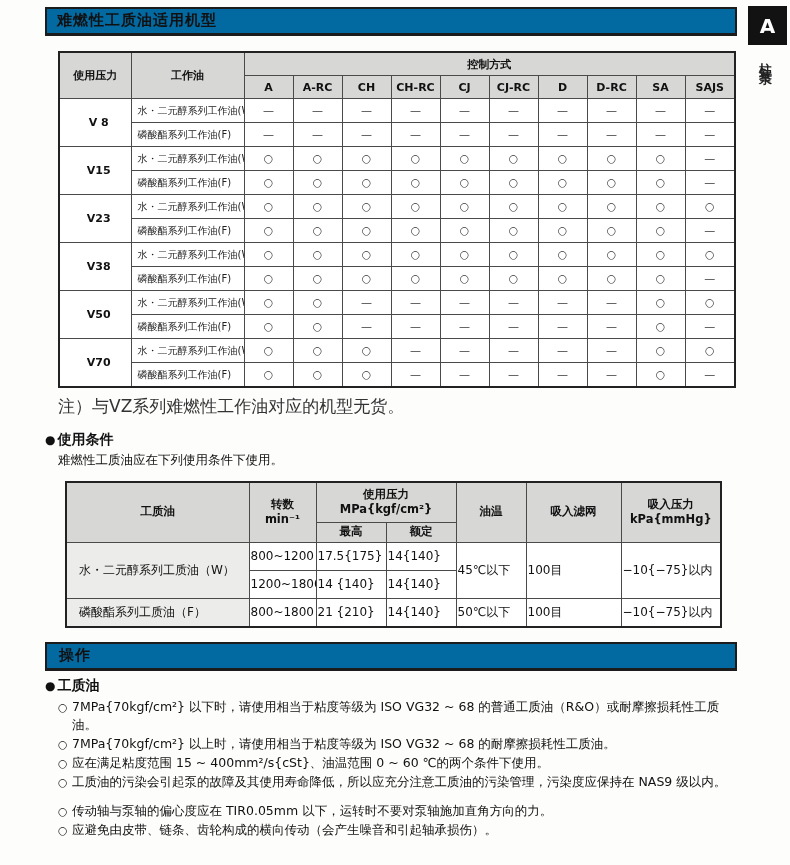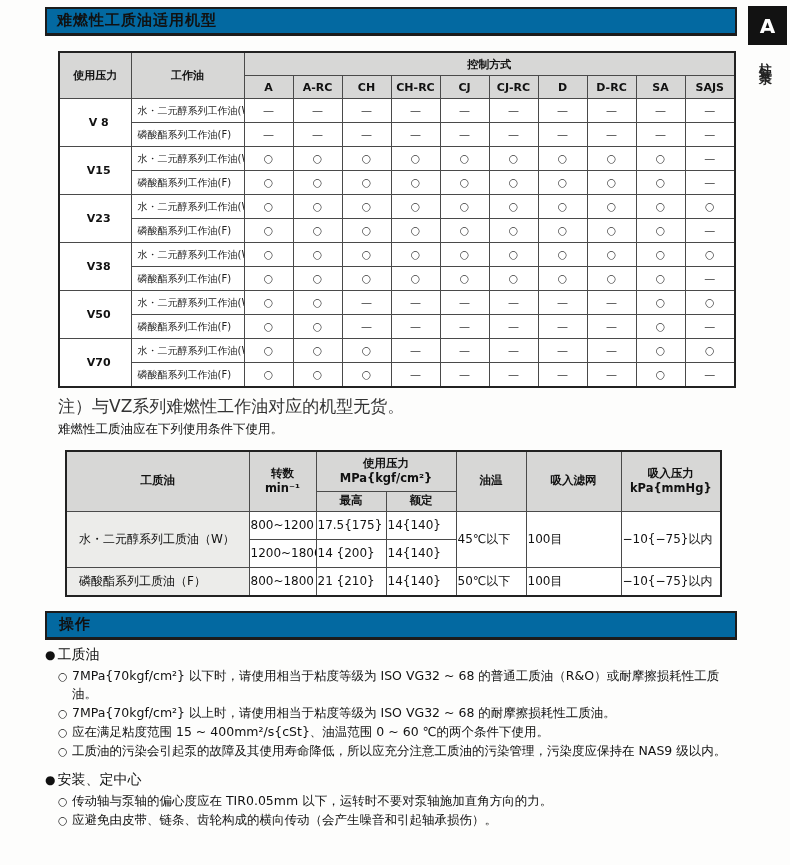--- a/index.html
+++ b/index.html
@@ -52,21 +52,21 @@
   .tbl2 th{font-size:11.5px;text-align:center;line-height:1.35;}
   .tbl2 td{height:25px;font-size:12px;}
   .tbl2 td.flabel{text-align:left;padding-left:12px;background:#ececea;font-size:12px;}
   .tbl2 .h-main{height:40px;}
   .tbl2 .h-sub{height:20px;}
 
   
   .op-box{margin-top:14px;padding-left:12px;}
   .subsec{margin-top:11px;}
   .subsec:first-child{margin-top:6px;}
-  .subhead{font-size:14px;font-weight:normal;margin-bottom:3px;}
+  .subhead{font-size:14px;font-weight:bold;margin-bottom:3px;}
   .subhead .dot{font-size:12px;margin-right:2px;}
   .bullet{position:relative;padding-left:27px;font-size:12.5px;line-height:18px;margin-top:1px;color:#111;}
   .bullet .bmark{position:absolute;left:13px;top:1px;font-size:11px;}
   .bullet div{white-space:normal;}
 </style>
 </head>
 <body>
 
 <div class="side-tab">A</div>
 <div class="side-label">柱塞泵</div>
@@ -270,20 +270,23 @@
           <td class="mark">—</td>
           <td class="mark">—</td>
           <td class="mark">○</td>
           <td class="mark">—</td>
         </tr>
       </tbody>
   </table>
 
   <div class="note">注）与VZ系列难燃性工作油对应的机型无货。</div>
 
+  <div class="sec-head">
+    <span class="dot">●</span><span>使用条件</span>
+  </div>
   <div class="intro">难燃性工质油应在下列使用条件下使用。</div>
 
   <table class="tbl tbl2">
     <colgroup>
       <col style="width:183px">
         <col style="width:67px">
         <col style="width:70px">
         <col style="width:70px">
       <col style="width:70px">
         <col style="width:95px">
@@ -317,21 +320,21 @@
         <td rowspan="2" class="flabel">水・二元醇系列工质油（W）</td>
         <td>800~1200</td>
         <td>17.5{175}</td>
         <td>14{140}</td>
         <td rowspan="2">45℃以下</td>
         <td rowspan="2">100目</td>
         <td rowspan="2">−10{−75}以内</td>
       </tr>
       <tr>
         <td>1200~1800</td>
-        <td>14 {200}</td>
+        <td>14 {140}</td>
         <td>14{140}</td>
       </tr>
       <tr>
         <td class="flabel">磷酸酯系列工质油（F）</td>
         <td>800~1800</td>
         <td>21 {210}</td>
         <td>14{140}</td>
         <td>50℃以下</td>
         <td>100目</td>
         <td>−10{−75}以内</td>
@@ -354,21 +357,20 @@
         <div class="bullet">
           <span class="bmark">○</span>
           <div>应在满足粘度范围 15 ~ 400mm²/s{cSt}、油温范围 0 ~ 60 ℃的两个条件下使用。</div>
         </div>
         <div class="bullet">
           <span class="bmark">○</span>
           <div>工质油的污染会引起泵的故障及其使用寿命降低，所以应充分注意工质油的污染管理，污染度应保持在 NAS9 级以内。</div>
         </div>
       </div>
       <div class="subsec">
-        <div class="subhead"><span class="dot">●</span><span>安装、定中心</span></div>
         <div class="bullet">
           <span class="bmark">○</span>
           <div>传动轴与泵轴的偏心度应在 TIR0.05mm 以下，运转时不要对泵轴施加直角方向的力。</div>
         </div>
         <div class="bullet">
           <span class="bmark">○</span>
           <div>应避免由皮带、链条、齿轮构成的横向传动（会产生噪音和引起轴承损伤）。</div>
         </div>
       </div>
     </div>

